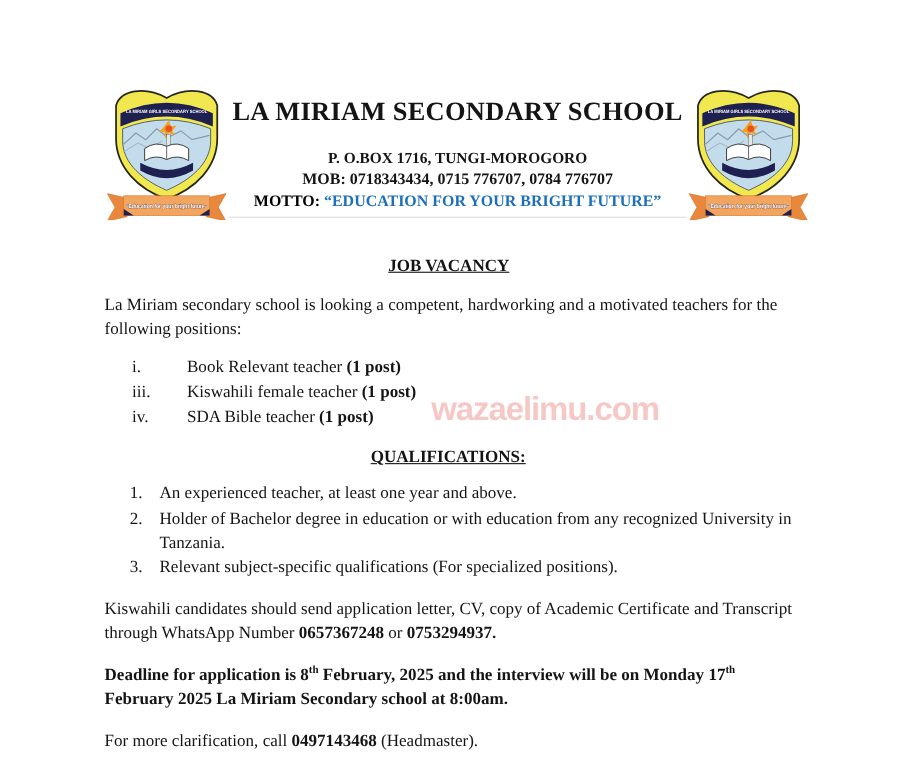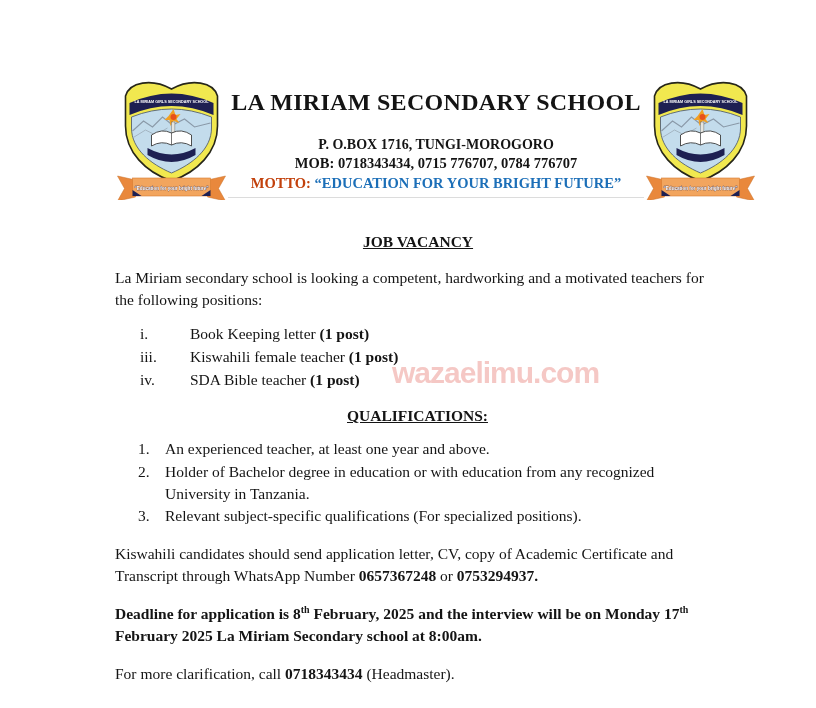--- a/index.html
+++ b/index.html
@@ -5,37 +5,36 @@
   * { margin:0; padding:0; box-sizing:border-box; }
   html,body { background:#ffffff; }
   .page {
     position:relative;
     width:816px; height:708px;
     background:#ffffff;
     font-family:"Liberation Serif", serif;
     color:#141414;
     overflow:hidden;
     margin:0 auto;
-    padding-left:20px;
   }
   
   .header {
     display:flex;
     align-items:flex-start;
     justify-content:space-between;
     padding:78px 93px 0 95px;
   }
   .logo { width:113px; height:122px; flex-shrink:0; }
   .logo svg { width:113px; height:122px; display:block; }
   .header-center { flex:1; text-align:center; padding-top:11px; }
   .school-name { font-size:24px; font-weight:bold; letter-spacing:0.3px; white-space:nowrap; }
   .addr  { font-size:14px;   font-weight:bold; margin-top:21px; }
   .mob   { font-size:14.5px; font-weight:bold; margin-top:2px; }
   .motto { font-size:14.5px; font-weight:bold; margin-top:3px; }
-  .motto-label { color:#c2410c; }
+  .motto-label { color:#000000; }
   .motto-text  { color:#1c6fb8; }
   .reg   { font-size:14.5px; margin-top:3px; color:#1e1e1e; }
   .header-rule { width:416px; margin:5px auto 0; border-bottom:1px solid #dcdcdc; height:1px; }
 
   
   .job-title {
     text-align:center; font-weight:bold; font-size:15.5px;
     text-decoration:underline; margin-top:33px;
   }
   .body-col { padding:0 96px 0 95px; font-size:15.5px; }
@@ -136,21 +135,21 @@
 
   <div class="job-title">JOB VACANCY</div>
 
   <div class="body-col">
 
     <p class="intro">La Miriam secondary school is looking a competent, hardworking and a motivated teachers for the following positions:</p>
 
     <div class="positions">
       <div class="pos-row">
         <span class="pos-marker">i.</span>
-        <span><span>Book Keeping letter </span><span class="bold">(1 post)</span></span>
+        <span><span>Book Relevant teacher </span><span class="bold">(1 post)</span></span>
       </div>
       <div class="pos-row">
         <span class="pos-marker">iii.</span>
         <span><span>Kiswahili female teacher </span><span class="bold">(1 post)</span></span>
       </div>
       <div class="pos-row">
         <span class="pos-marker">iv.</span>
         <span><span>SDA Bible teacher </span><span class="bold">(1 post)</span></span>
       </div>
     </div>
@@ -169,19 +168,19 @@
       <div class="q-row">
         <span class="q-marker">3.</span>
         <span class="q-text">Relevant subject-specific qualifications (For specialized positions).</span>
       </div>
     </div>
 
     <p class="para"><span>Kiswahili candidates should send application letter, CV, copy of Academic Certificate and Transcript through WhatsApp Number </span><span class="bold">0657367248</span><span> or </span><span class="bold">0753294937.</span></p>
 
     <p class="para deadline"><span>Deadline for application is 8</span><sup>th</sup><span> February, 2025 and the interview will be on Monday 17</span><sup>th</sup><span> February 2025 La Miriam Secondary school at 8:00am.</span></p>
 
-    <p class="para"><span>For more clarification, call </span><span class="bold">0718343434</span><span> (Headmaster).</span></p>
+    <p class="para"><span>For more clarification, call </span><span class="bold">0497143468</span><span> (Headmaster).</span></p>
 
   </div>
 
   <div class="watermark">wazaelimu.com</div>
 
 </div>
 
 </body></html>

